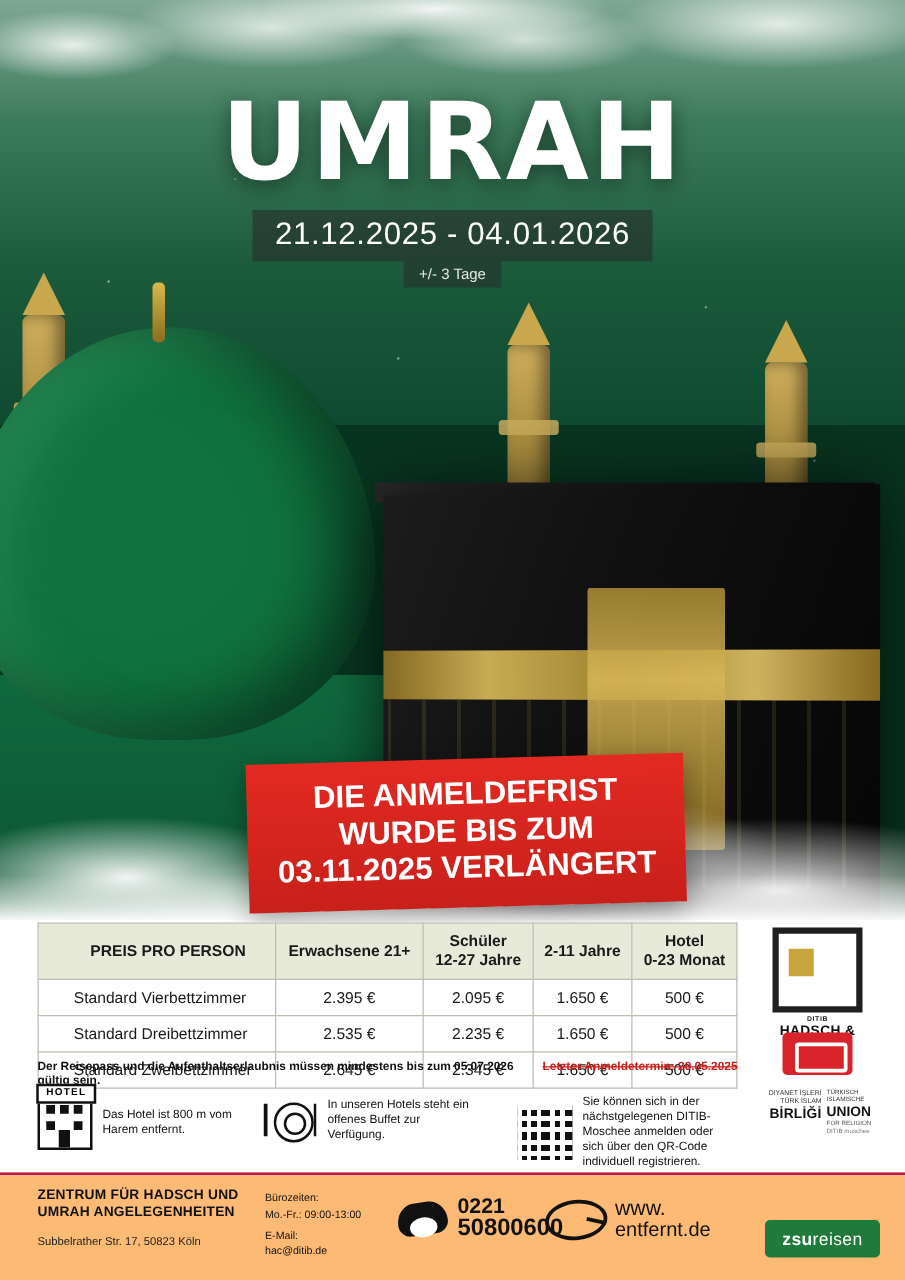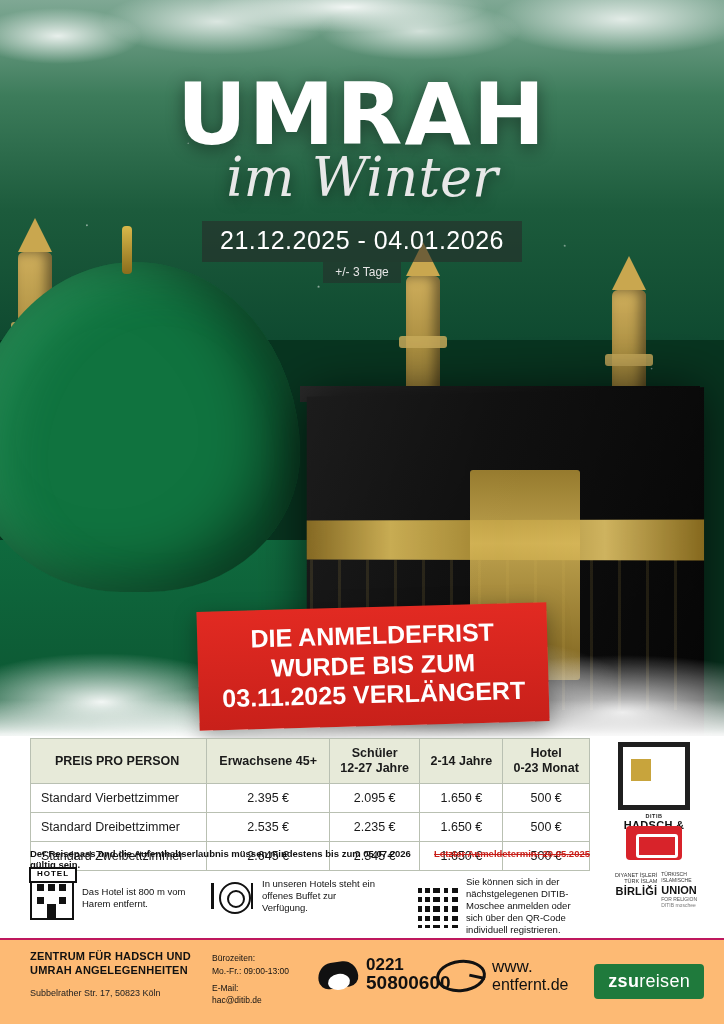--- a/index.html
+++ b/index.html
@@ -273,26 +273,26 @@
     text-align: center;
     color: #1a1a1a;
   }
   .price-table thead th {
     background: #e7ead9;
     font-weight: bold;
     font-size: 12.5px;
     line-height: 1.2;
   }
   .price-table thead th.first {
-    text-align: left;
+    text-align: center;
     padding-left: 24px;
   }
   .price-table td.rowlabel {
     text-align: left;
-    padding-left: 10px;
+    padding-left: 28px;
     font-size: 12.5px;
   }
 
   .note-row {
     position: absolute;
     left: 30px;
     top: 848px;
     width: 560px;
     font-size: 9.5px;
     font-weight: bold;
@@ -545,26 +545,26 @@
     left: 30px; top: 14px;
     width: 16px; height: 3px;
     background: #111;
     transform: rotate(18deg);
   }
   .web-text .w1 { font-size: 17px; color:#111; line-height:1.05;}
   .web-text .w2 { font-size: 16px; color:#111; line-height:1.1;}
   .footer-brand {
     position: absolute;
     right: 20px;
-    top: 24px;
+    top: 36px;
     background: #1f7a3c;
     color: #fff;
     padding: 7px 14px;
     border-radius: 4px;
-    font-size: 18px;
+    font-size: 14px;
     letter-spacing: 0.3px;
   }
   .footer-brand b { font-weight: bold; }
 </style>
 </head>
 <body>
 
 <div class="poster">
 
   <div class="bg">
@@ -596,45 +596,44 @@
     <div class="kiswah-door"></div>
     <div class="kiswah-pattern"></div>
 
     <div class="mist"></div>
     <div class="lower-white"></div>
     <div class="lower-block"></div>
   </div>
 
   <div class="title-wrap">
     <div class="title-main">UMRAH</div>
-    <div class="title-sub">im Winter</div>
     <div>
       <span class="date-badge">21.12.2025 - 04.01.2026</span>
     </div>
     <div class="tol-row">
       <span class="date-tol">+/- 3 Tage</span>
     </div>
   </div>
 
   <div class="deadline">
     <div>DIE ANMELDEFRIST</div>
     <div>WURDE BIS ZUM</div>
     <div>03.11.2025 VERLÄNGERT</div>
   </div>
 
   <table class="price-table">
     <thead>
       <tr>
         <th class="first">PREIS PRO PERSON</th>
-        <th>Erwachsene 45+</th>
+        <th>Erwachsene 21+</th>
         <th>
           <span>Schüler</span><br>
           <span>12-27 Jahre</span>
         </th>
-        <th>2-14 Jahre</th>
+        <th>2-11 Jahre</th>
         <th>
           <span>Hotel</span><br>
           <span>0-23 Monat</span>
         </th>
       </tr>
     </thead>
     <tbody>
       <tr>
         <td class="rowlabel">Standard Vierbettzimmer</td>
         <td>2.395 €</td>

